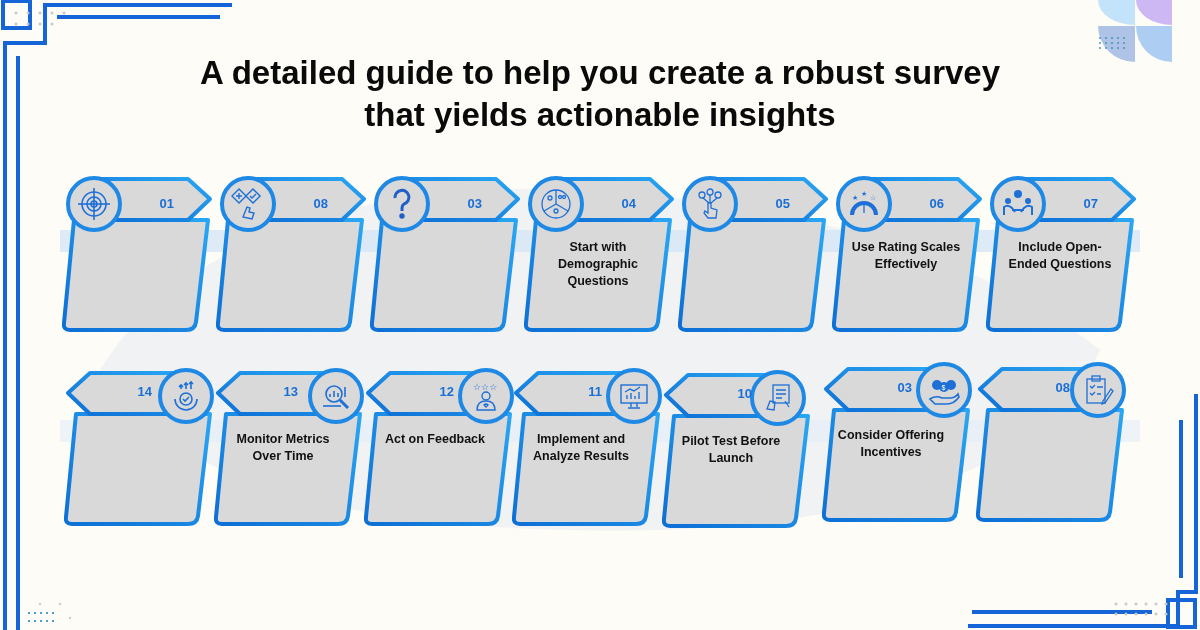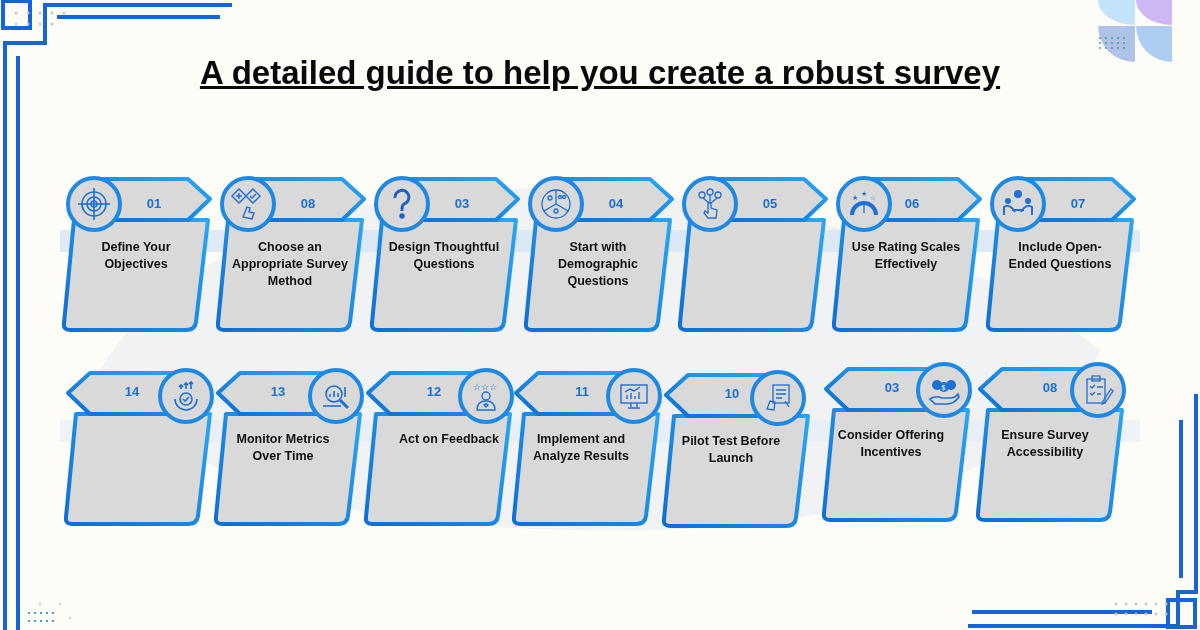--- a/index.html
+++ b/index.html
@@ -1,23 +1,23 @@
 <!DOCTYPE html>
 <html><head>
 <meta charset="utf-8">
 <style>
   html, body { margin:0; padding:0; }
   body { width:1200px; height:630px; background:#fdfcf6; position:relative; overflow:hidden; font-family:"Liberation Sans", sans-serif; }
   .bg-map { position:absolute; left:60px; top:120px; width:1080px; height:420px; }
   .title { position:absolute; left:0; top:52px; width:1200px; text-align:center; font-weight:700; font-size:33px; line-height:42px; color:#0a0a0a; }
-  .title span { display:block;text-decoration:underline; }
+  .title span { display:block; }
   .deco { position:absolute; }
   .card { position:absolute; width:150px; height:160px; }
   .card svg.shape { position:absolute; left:0; top:0; overflow:visible; }
-  .card .num { position:absolute; font-weight:700; font-size:13px; color:#1a6fd6; text-align:center; width:40px; }
+  .card .num { position:absolute; font-weight:700; font-size:13px; color:#1a6fd6; text-align:right; width:40px; }
   .card .label { position:absolute; font-weight:700; font-size:12.5px; line-height:17px; color:#111; text-align:center; width:118px; }
   .card .icon { position:absolute; width:50px; height:50px; border-radius:50%; background:#d9d9d9; border:4px solid #1e88e5; box-sizing:border-box; display:flex; align-items:center; justify-content:center; }
   .card .icon svg { width:34px; height:34px; }
 </style>
 </head>
 <body>
 
 <svg class="bg-map" viewBox="0 0 1080 420">
   <path d="M40 250 C 120 120, 300 60, 520 70 C 700 80, 900 120, 1040 230 C 1000 320, 880 400, 600 410 C 340 415, 120 380, 40 250 Z" fill="#e9eef4" opacity="0.7"></path>
   <rect x="0" y="110" width="1080" height="22" fill="#d6e6f6" opacity="0.8"></rect>
@@ -102,20 +102,21 @@
       <circle cx="166" cy="224" r="1.5"></circle>
       <circle cx="176" cy="224" r="1.5"></circle>
       <circle cx="186" cy="224" r="1.5"></circle>
       <circle cx="196" cy="224" r="1.5"></circle>
       <circle cx="206" cy="224" r="1.5"></circle>
   </g>
 </svg>
 
 <div class="title">
   <span>A detailed guide to help you create a robust survey</span>
+  <span>that yields actionable insights</span>
 </div>
 
 <svg width="0" height="0" style="position:absolute">
   <defs>
     <linearGradient id="strokeGrad" x1="0" y1="1" x2="1" y2="0">
       <stop offset="0" stop-color="#0d6fd6"></stop>
       <stop offset="1" stop-color="#29a6f3"></stop>
     </linearGradient>
 
     <symbol id="cardTop" viewBox="0 0 152 160">
@@ -137,52 +138,49 @@
   <div class="icon" style="left:4px;top:2px;width:56px;height:56px">
     <svg viewBox="0 0 34 34" fill="none" stroke="#1e6fd6" stroke-width="1.6">
         <circle cx="17" cy="17" r="12"></circle>
         <circle cx="17" cy="17" r="7"></circle>
         <circle cx="17" cy="17" r="3"></circle>
         <line x1="17" y1="1" x2="17" y2="33"></line>
         <line x1="1" y1="17" x2="33" y2="17"></line>
       </svg>
   </div>
   <div class="num" style="left:72px;top:22px">01</div>
-  <div class="label" style="left:15px;top:65px">Define Your Objectives</div>
 </div>
 
 <div class="card" style="left:216px;top:174px">
   <svg class="shape" width="152" height="160">
       <use href="#cardTop"></use>
     </svg>
   <div class="icon" style="left:4px;top:2px;width:56px;height:56px">
     <svg viewBox="0 0 34 34" fill="none" stroke="#1e6fd6" stroke-width="1.4">
         <rect x="3" y="4" width="10" height="10" transform="rotate(-45 8 9)"></rect>
         <rect x="17" y="4" width="10" height="10" transform="rotate(45 22 9)"></rect>
         <path d="M8 6 v6 M5 9 h6"></path>
         <path d="M19 9 l2 2 l4 -4"></path>
         <path d="M12 30 l4 -10 l3 1 l-1 4 l5 1 l-2 6 Z"></path>
       </svg>
   </div>
   <div class="num" style="left:72px;top:22px">08</div>
-  <div class="label" style="left:15px;top:65px">Choose an Appropriate Survey Method</div>
 </div>
 
 <div class="card" style="left:370px;top:174px">
   <svg class="shape" width="152" height="160">
       <use href="#cardTop"></use>
     </svg>
   <div class="icon" style="left:4px;top:2px;width:56px;height:56px">
     <svg viewBox="0 0 34 34" fill="none" stroke="#1e5fc8" stroke-width="3">
         <path d="M10 11 a7 7 0 1 1 9 6 q-2 1 -2 5 v2"></path>
         <circle cx="17" cy="29" r="1.2" fill="#1e5fc8"></circle>
       </svg>
   </div>
   <div class="num" style="left:72px;top:22px">03</div>
-  <div class="label" style="left:15px;top:65px">Design Thoughtful Questions</div>
 </div>
 
 <div class="card" style="left:524px;top:174px">
   <svg class="shape" width="152" height="160">
       <use href="#cardTop"></use>
     </svg>
   <div class="icon" style="left:4px;top:2px;width:56px;height:56px">
     <svg viewBox="0 0 34 34" fill="none" stroke="#1e6fd6" stroke-width="1.3">
         <circle cx="17" cy="17" r="14"></circle>
         <line x1="17" y1="3" x2="17" y2="17"></line>
@@ -220,21 +218,21 @@
     </svg>
   <div class="icon" style="left:4px;top:2px;width:56px;height:56px">
     <svg viewBox="0 0 34 34">
         <path d="M5 28 A12 12 0 0 1 29 28" fill="none" stroke="#1e6fd6" stroke-width="4"></path>
         <line x1="17" y1="18" x2="17" y2="26" stroke="#1e6fd6" stroke-width="1.3"></line>
         <text x="5" y="13" font-size="7" fill="#1e6fd6">★</text>
         <text x="14" y="9" font-size="7" fill="#1e6fd6">★</text>
         <text x="23" y="13" font-size="7" fill="#1e6fd6">☆</text>
       </svg>
   </div>
-  <div class="num" style="left:60px;top:22px">06</div>
+  <div class="num" style="left:72px;top:22px">06</div>
   <div class="label" style="left:15px;top:65px">Use Rating Scales Effectively</div>
 </div>
 
 <div class="card" style="left:986px;top:174px">
   <svg class="shape" width="152" height="160">
       <use href="#cardTop"></use>
     </svg>
   <div class="icon" style="left:4px;top:2px;width:56px;height:56px">
     <svg viewBox="0 0 34 34">
         <circle cx="17" cy="7" r="4" fill="#1e6fd6"></circle>
@@ -287,21 +285,21 @@
     </svg>
   <div class="icon" style="left:94px;top:0px;width:56px;height:56px">
     <svg viewBox="0 0 34 34" fill="none" stroke="#1e6fd6" stroke-width="1.4">
         <text x="4" y="11" font-size="9" fill="#1e6fd6" stroke="none">☆☆☆</text>
         <circle cx="17" cy="17" r="4"></circle>
         <path d="M8 31 q0 -9 9 -9 q9 0 9 9 Z"></path>
         <path d="M15 26 q2 -2 2 0 q0 -2 2 0 l-2 2 Z"></path>
       </svg>
   </div>
   <div class="num" style="left:50px;top:16px">12</div>
-  <div class="label" style="left:26px;top:63px">Act on Feedback</div>
+  <div class="label" style="left:12px;top:63px">Act on Feedback</div>
 </div>
 
 <div class="card" style="left:512px;top:368px">
   <svg class="shape" width="152" height="160">
       <use href="#cardBottom"></use>
     </svg>
   <div class="icon" style="left:94px;top:0px;width:56px;height:56px">
     <svg viewBox="0 0 34 34" fill="none" stroke="#1e6fd6" stroke-width="1.4">
         <rect x="4" y="6" width="26" height="18"></rect>
         <path d="M10 20 v-4 M14 20 v-6 M18 20 v-3 M22 20 v-7"></path>
@@ -352,14 +350,13 @@
     </svg>
   <div class="icon" style="left:94px;top:-2px;width:56px;height:56px">
     <svg viewBox="0 0 34 34" fill="none" stroke="#1e6fd6" stroke-width="1.3">
         <rect x="6" y="6" width="18" height="24"></rect>
         <rect x="11" y="3" width="8" height="5"></rect>
         <path d="M9 13 l2 2 l3 -3 M16 14 h6 M9 20 l2 2 l3 -3 M16 21 h4"></path>
         <path d="M22 28 l8 -12 l2 2 l-8 12 l-3 1 Z"></path>
       </svg>
   </div>
   <div class="num" style="left:54px;top:16px">08</div>
-  <div class="label" style="left:10px;top:63px">Ensure Survey Accessibility</div>
 </div>
 
 </body></html>

